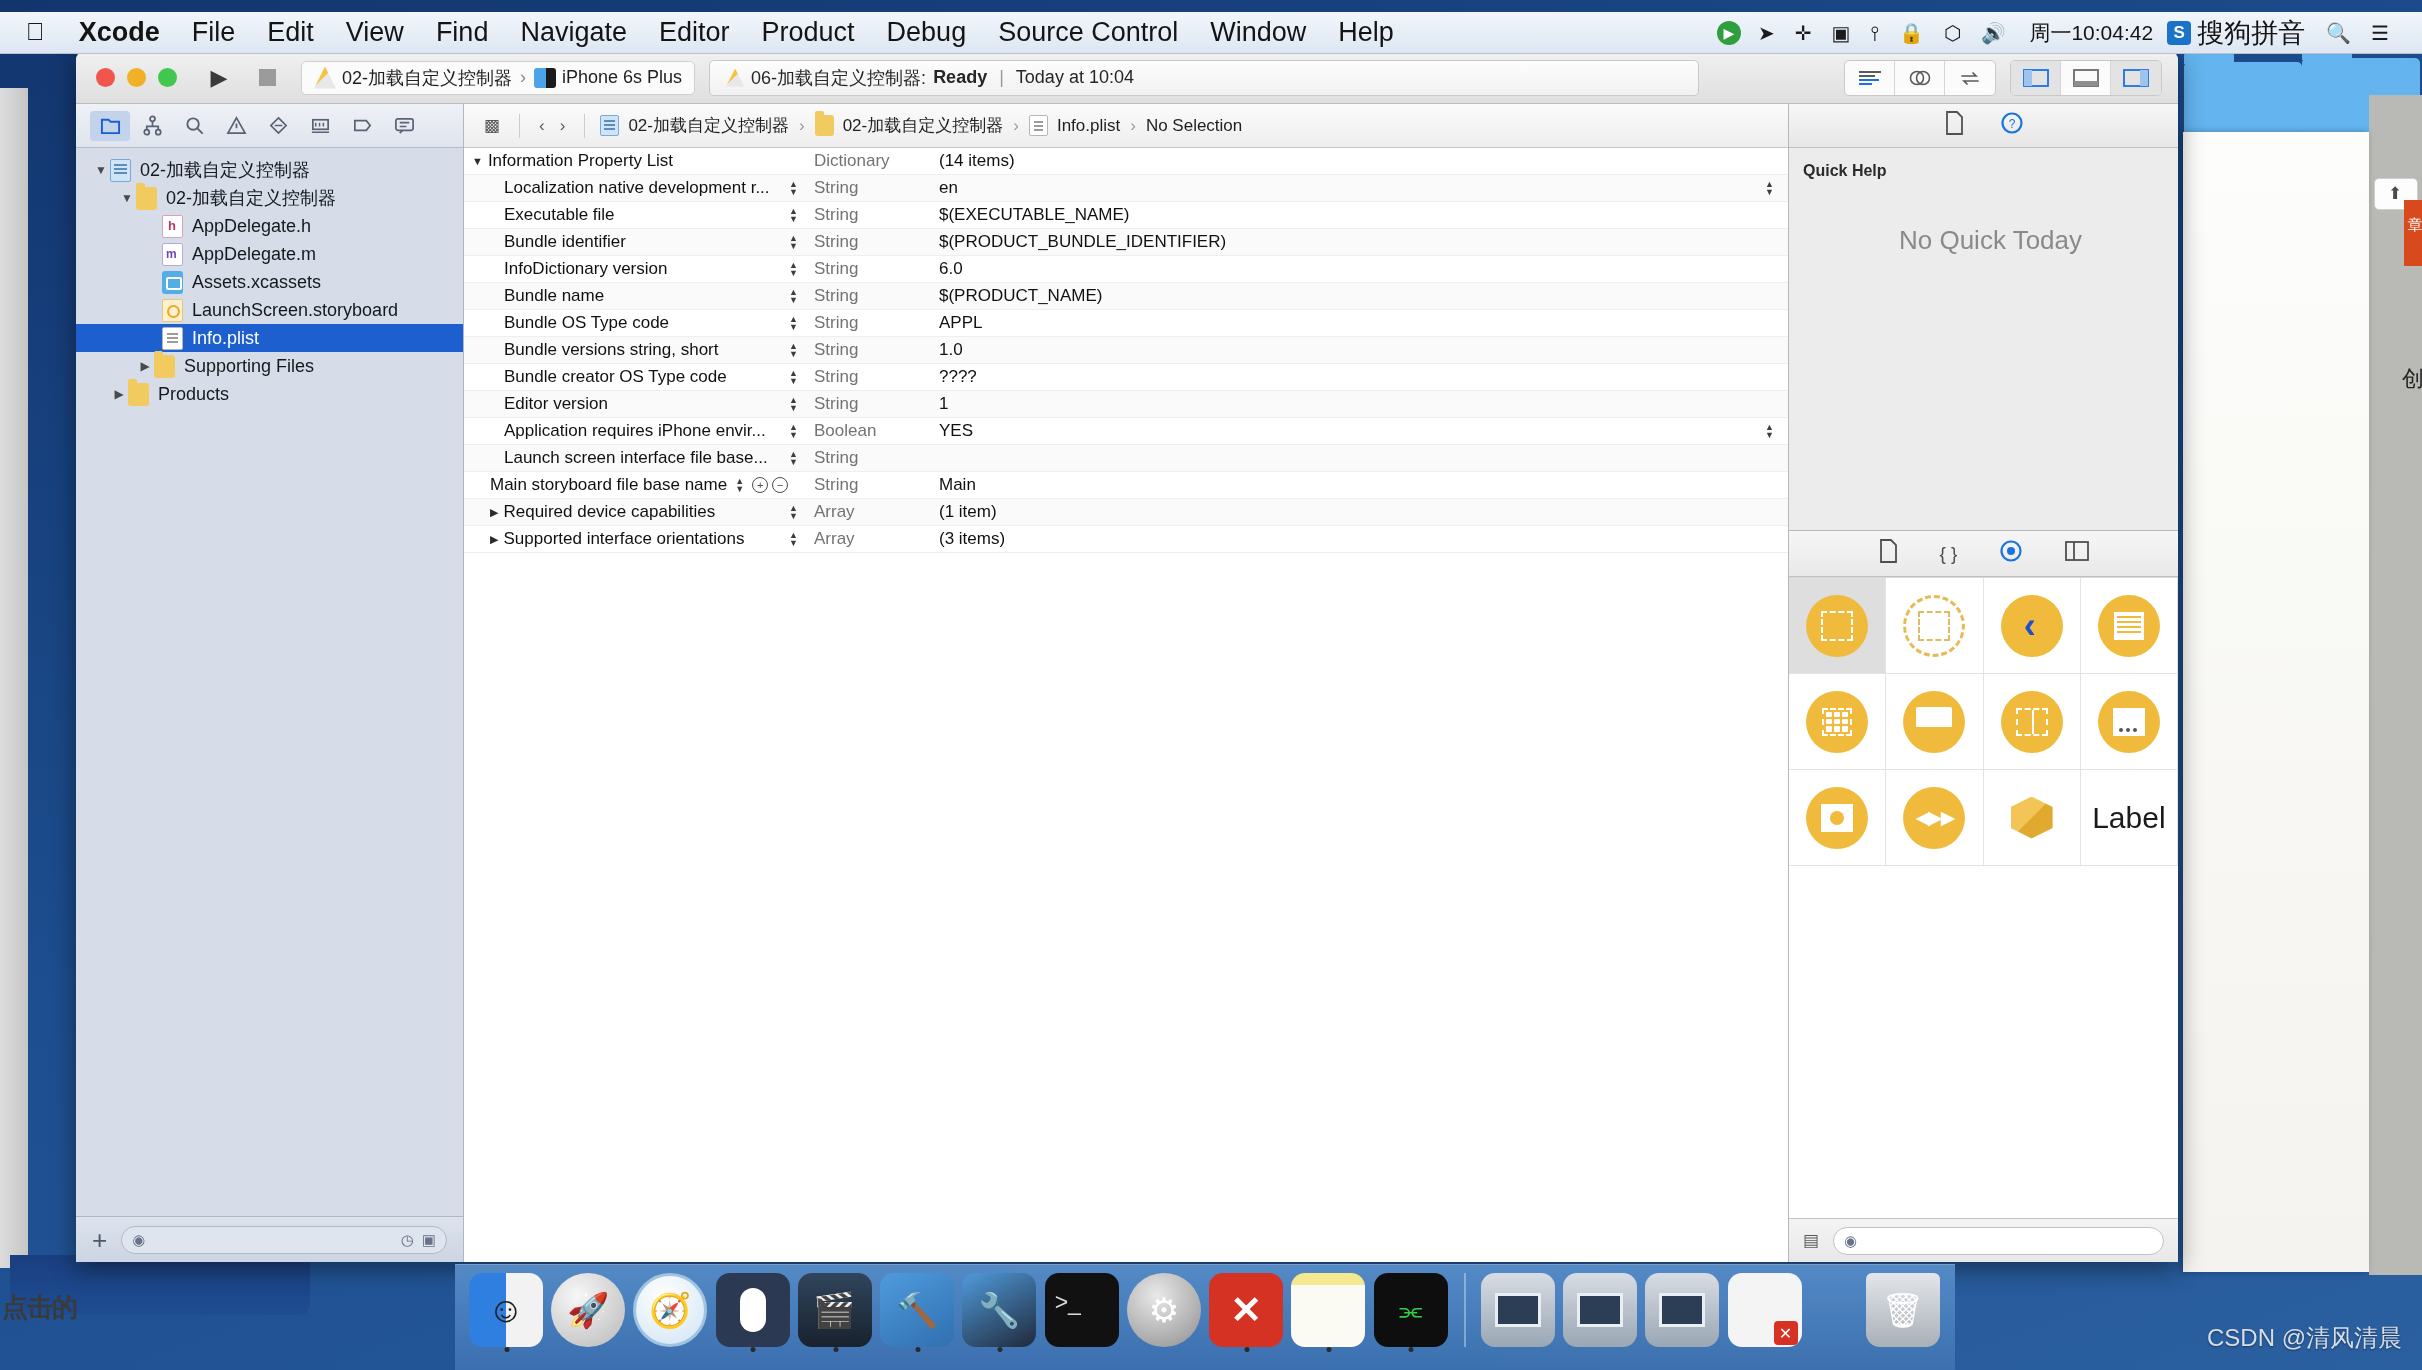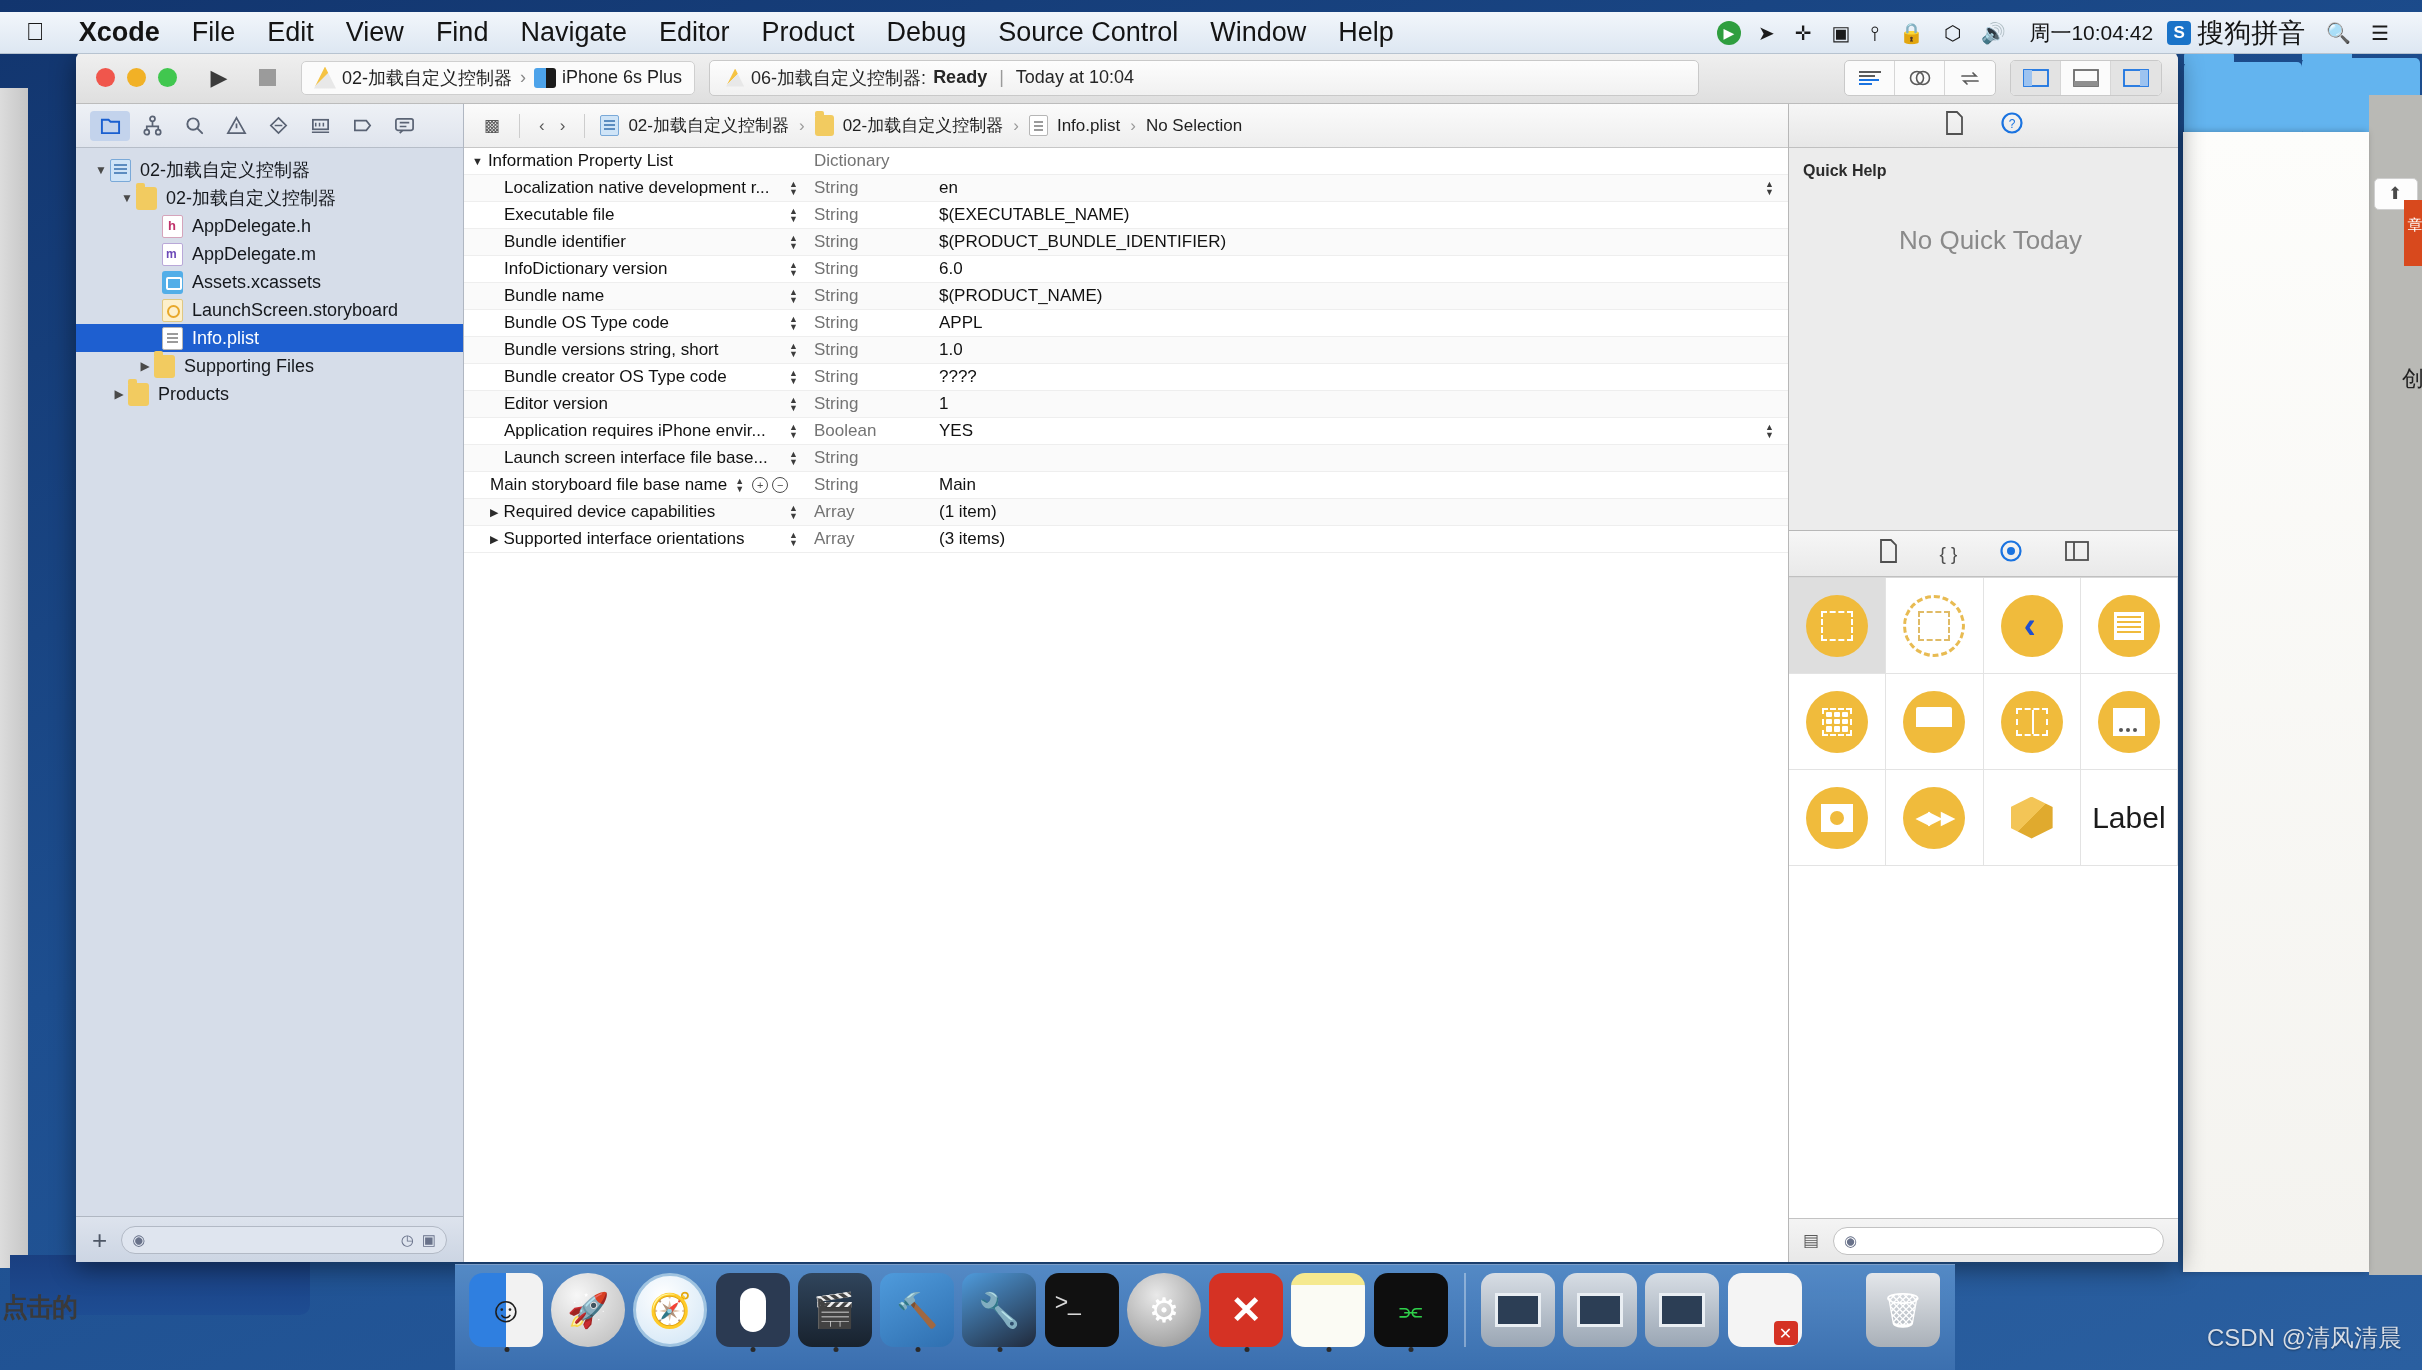--- a/index.html
+++ b/index.html
@@ -683,20 +683,21 @@
       <div id="plist-rows">
 
         <div class="plist-row">
           <span class="pk">
               <span class="ind0" style="display:flex;align-items:center">
                 <span class="disc">▼</span>
                 <span>Information Property List</span>
               </span>
             </span>
           <span class="pt">Dictionary</span>
+          <span class="pv">(14 items)</span>
         </div>
 
         <div class="plist-row">
           <span class="pk">
               <span class="ind1">Localization native development r...</span>
               <span class="stepper">▲<br>▼</span>
             </span>
           <span class="pt">String</span>
           <span class="pv">en</span>
           <span class="row-popup">▲<br>▼</span>

